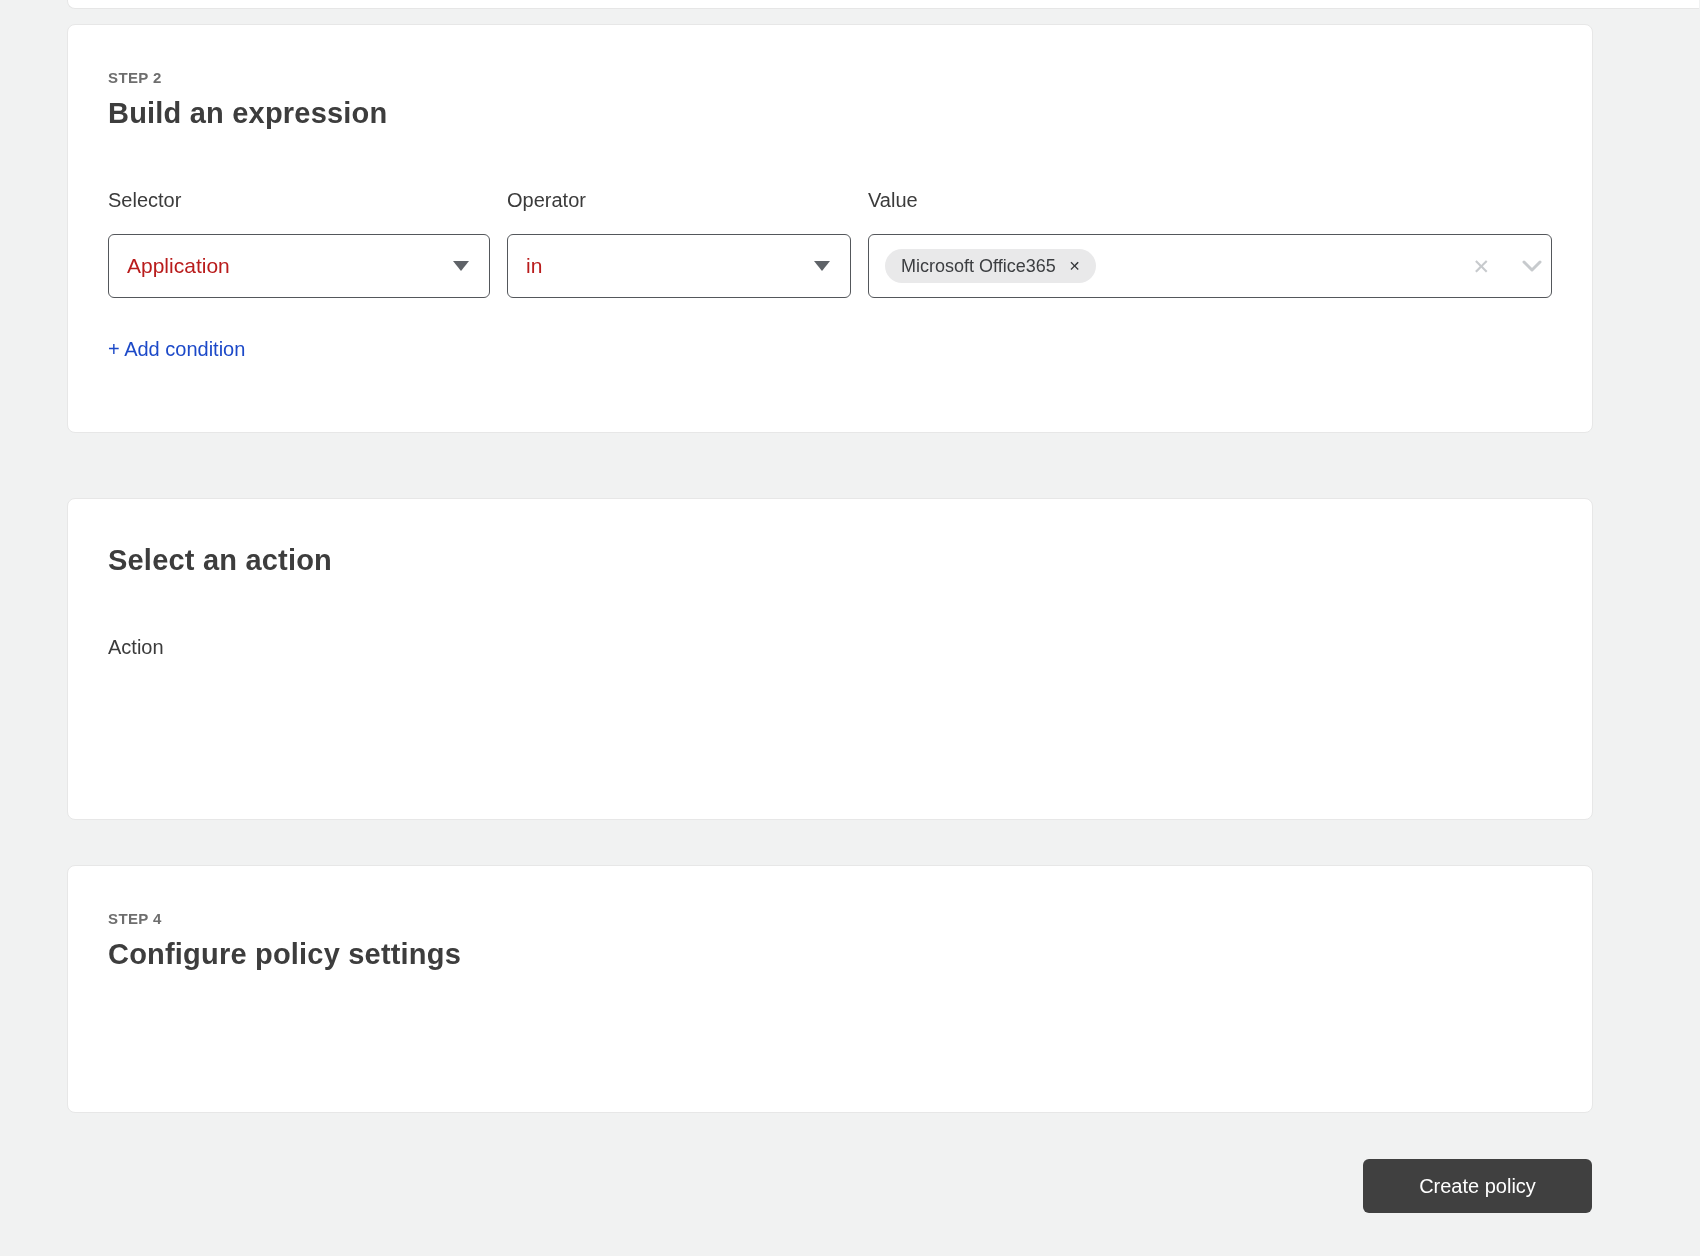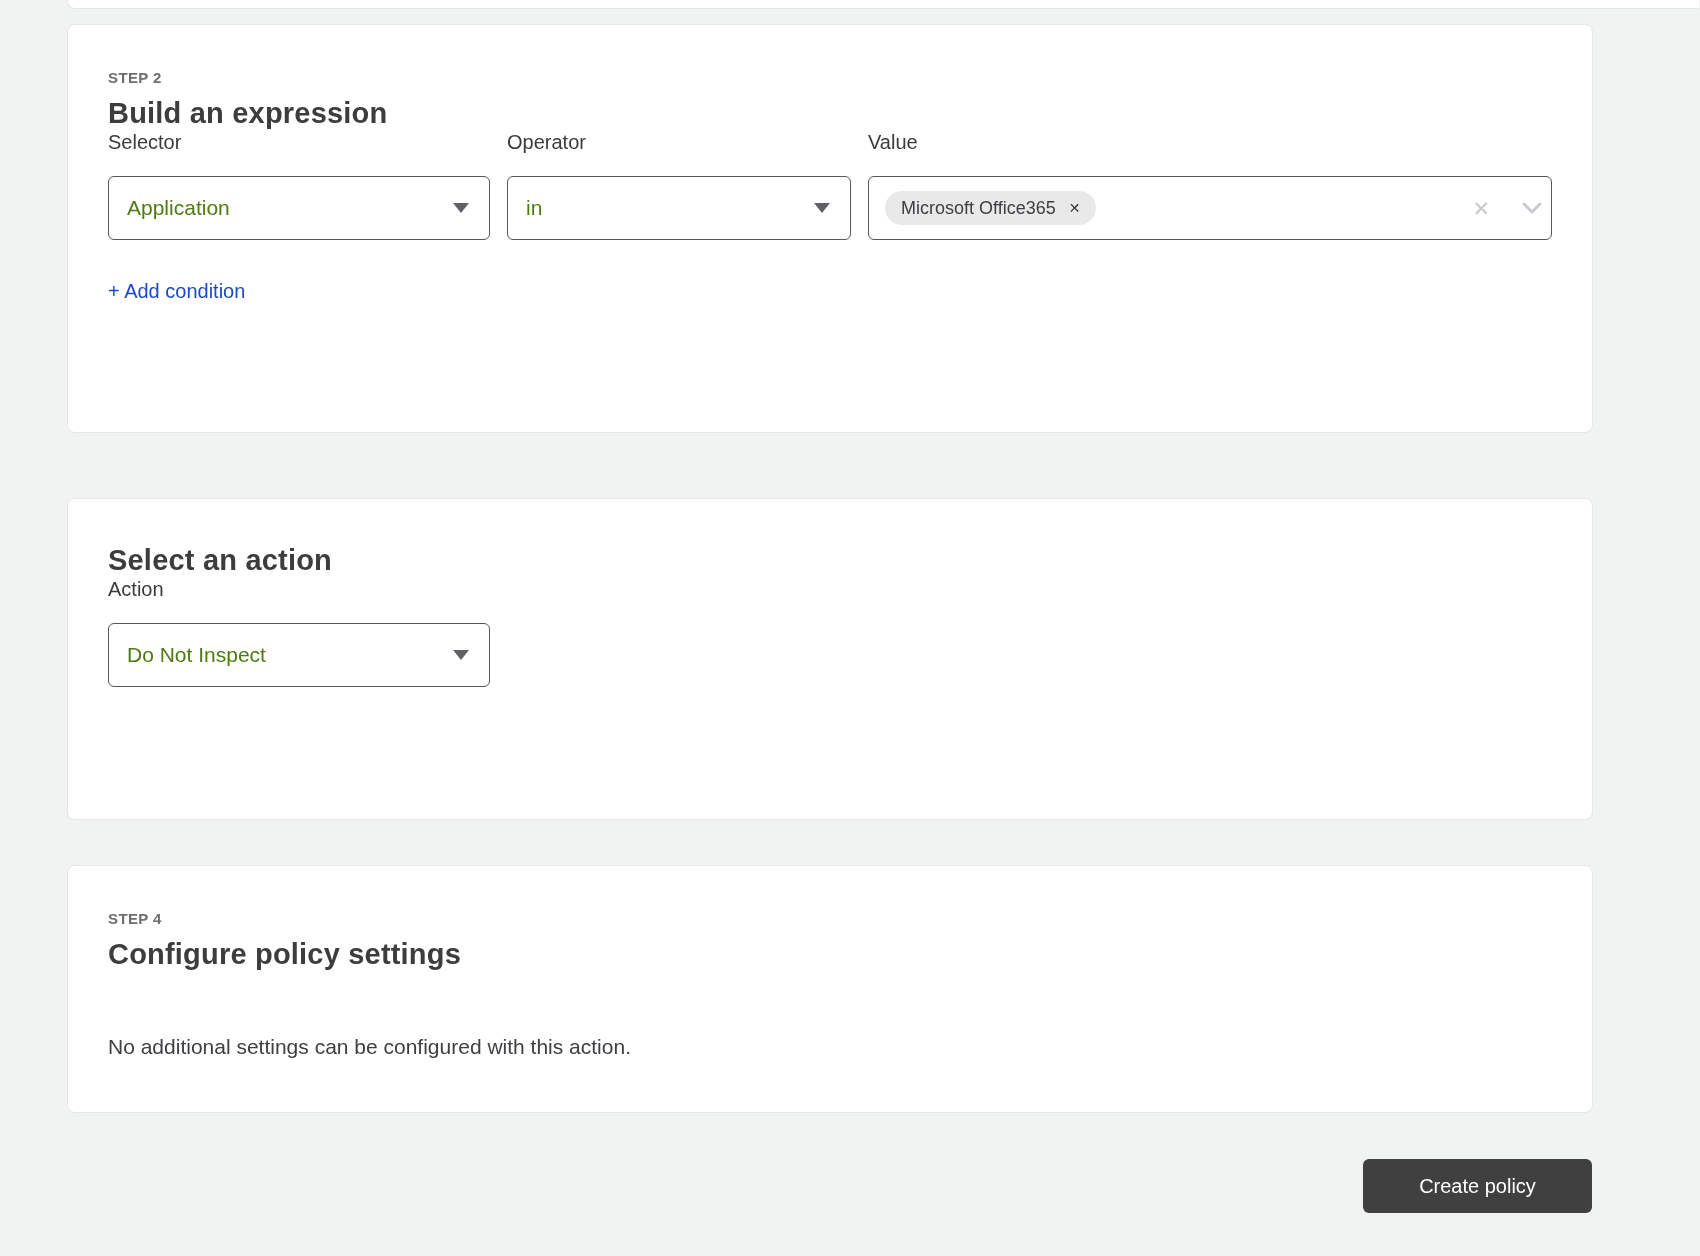--- a/index.html
+++ b/index.html
@@ -50,20 +50,21 @@
     margin: 0;
     font-size: 29px;
     line-height: 34px;
     font-weight: bold;
     color: #3d3d3d;
     letter-spacing: 0.2px;
   }
   .fields-row {
     display: flex;
     gap: 17px;
+    margin-top: 58px;
   }
   .field-label {
     font-size: 20px;
     line-height: 24px;
     color: #3b3b3b;
     margin-bottom: 22px;
   }
   .control {
     height: 64px;
     border: 1.5px solid #54575b;
@@ -73,21 +74,21 @@
     align-items: center;
     box-sizing: border-box;
   }
   .select-control {
     justify-content: space-between;
     padding: 0 20px 0 18px;
     cursor: pointer;
   }
   .select-value {
     font-size: 21px;
-    color: #4d7c0f;
+    color: #b91c1c;
   }
   .caret {
     width: 0; height: 0;
     border-left: 8px solid transparent;
     border-right: 8px solid transparent;
     border-top: 10px solid #5f6368;
   }
   .w-selector { width: 382px; }
   .w-operator { width: 344px; }
   .value-field { flex: 1; }
@@ -207,29 +208,24 @@
 
     <a class="add-condition">+ Add condition</a>
   </section>
 
   <section class="card card-step3">
     <h2 class="card-title">Select an action</h2>
 
     <div class="fields-row">
       <div class="w-selector">
         <div class="field-label">Action</div>
-        <div class="control select-control">
-          <span class="select-value">Do Not Inspect</span>
-          <span class="caret"></span>
-        </div>
       </div>
     </div>
   </section>
 
   <section class="card card-step4">
     <div class="step-label">STEP 4</div>
     <h2 class="card-title">Configure policy settings</h2>
-    <div class="settings-note">No additional settings can be configured with this action.</div>
   </section>
 
   <button class="create-policy">Create policy</button>
 
 </div>
 
 </body></html>

